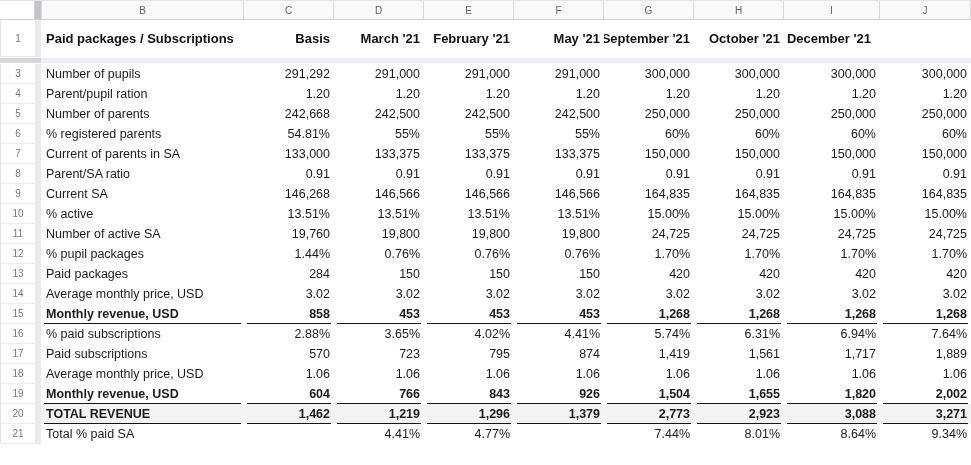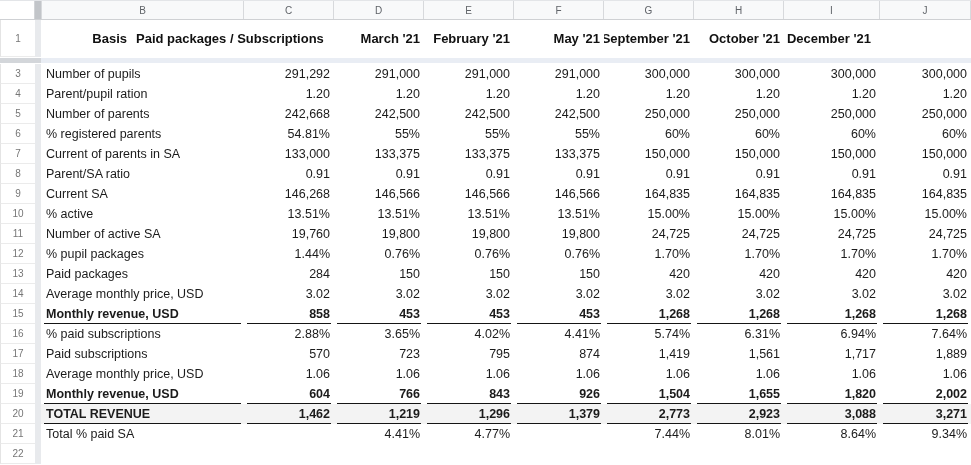--- a/index.html
+++ b/index.html
@@ -53,22 +53,22 @@
       <div class="letter-cell" style="width: 90px;">E</div>
       <div class="letter-cell" style="width: 90px;">F</div>
       <div class="letter-cell" style="width: 90px;">G</div>
       <div class="letter-cell" style="width: 90px;">H</div>
       <div class="letter-cell" style="width: 96px;">I</div>
       <div class="letter-cell" style="width: 91px;">J</div>
     </div>
     <div class="row flexrow row1 bold">
       <div class="gutter">1</div>
       <div class="strip-body"></div>
+      <div class="cell cellB" style="width: 203px;">Paid packages / Subscriptions</div>
       <div class="cell vcell" style="width: 90px;">Basis</div>
-      <div class="cell cellB" style="width: 203px;">Paid packages / Subscriptions</div>
       <div class="cell vcell" style="width: 90px;">March '21</div>
       <div class="cell vcell" style="width: 90px;">February '21</div>
       <div class="cell vcell" style="width: 90px;">May '21</div>
       <div class="cell vcell" style="width: 90px;">September '21</div>
       <div class="cell vcell" style="width: 90px;">October '21</div>
       <div class="cell vcell" style="width: 91px;">December '21</div>
     </div>
     <div class="band flexrow">
       <div class="band-gutter"></div>
       <div class="band-data"></div>
@@ -313,26 +313,13 @@
       <div class="cell cellB" style="width: 203px;">Total % paid SA</div>
       <div class="cell vcell" style="width: 90px;"></div>
       <div class="cell vcell" style="width: 90px;">4.41%</div>
       <div class="cell vcell" style="width: 90px;">4.77%</div>
       <div class="cell vcell" style="width: 90px; margin-top: 24px;">5.17%</div>
       <div class="cell vcell" style="width: 90px;">7.44%</div>
       <div class="cell vcell" style="width: 90px;">8.01%</div>
       <div class="cell vcell" style="width: 96px;">8.64%</div>
       <div class="cell vcell" style="width: 91px;">9.34%</div>
     </div>
-    <div class="row flexrow">
-      <div class="gutter">22</div>
-      <div class="strip-body"></div>
-      <div class="cell cellB" style="width: 203px;"></div>
-      <div class="cell vcell" style="width: 90px;"></div>
-      <div class="cell vcell" style="width: 90px;"></div>
-      <div class="cell vcell" style="width: 90px;"></div>
-      <div class="cell vcell" style="width: 90px;"></div>
-      <div class="cell vcell" style="width: 90px;"></div>
-      <div class="cell vcell" style="width: 90px;"></div>
-      <div class="cell vcell" style="width: 96px;"></div>
-      <div class="cell vcell" style="width: 91px;"></div>
-    </div>
   </div>
 
 </body></html>

